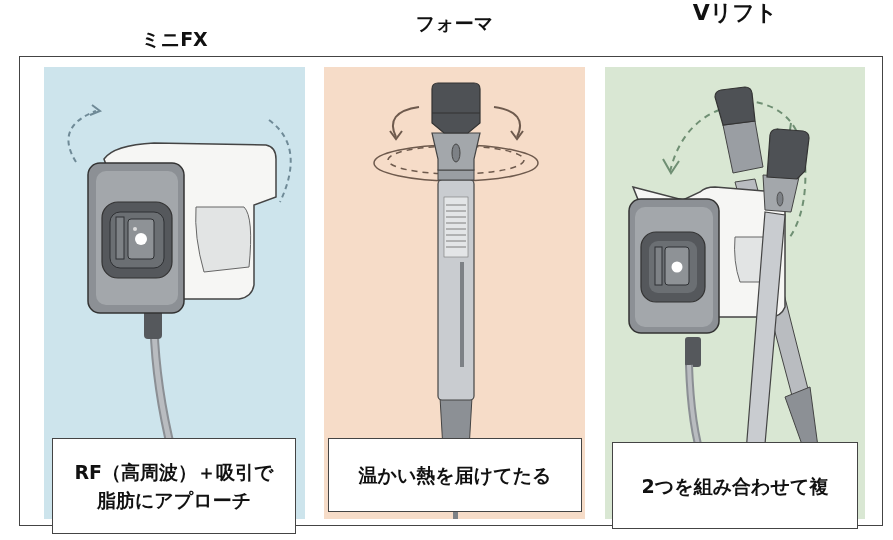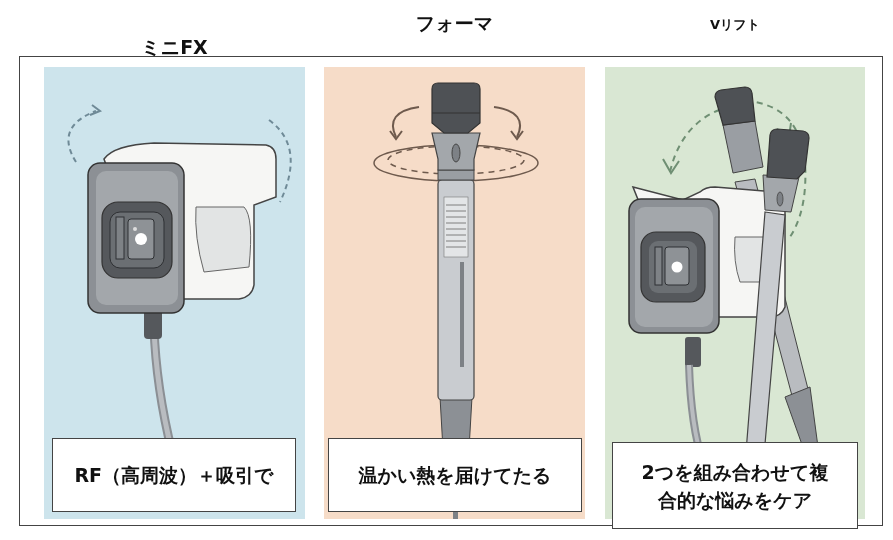--- a/index.html
+++ b/index.html
@@ -1,31 +1,31 @@
 <!DOCTYPE html>
 <html><head>
 <meta charset="utf-8">
 <style>
   html, body { margin:0; padding:0; background:#ffffff; }
   body { width:893px; height:540px; position:relative; overflow:hidden;
          font-family:"DejaVu Sans", "Liberation Sans", sans-serif; color:#111; }
   .heading { position:absolute; text-align:center; font-weight:bold; font-size:19px; line-height:22px; color:#111; }
-  .heading.h1 { left:44px; width:261px; top:36px; }
+  .heading.h1 { left:44px; width:261px; top:28px; }
   .heading.h2 { left:324px; width:261px; top:12px; }
-  .heading.h3 { left:605px; width:260px; top:14px; font-size:13px; line-height:22px; }
+  .heading.h3 { left:605px; width:260px; top:2px; font-size:22px; line-height:22px; }
   .frame { position:absolute; left:19px; top:56px; width:864px; height:470px; border:1.5px solid #444; box-sizing:border-box; background:#fff; }
   .panel { position:absolute; top:67px; height:452px; }
   .panel.p1 { left:44px; width:261px; }
   .panel.p2 { left:324px; width:261px; }
   .panel.p3 { left:605px; width:260px; }
   .panel svg { position:absolute; left:0; top:0; }
   .caption { position:absolute; background:#fff; border:1.5px solid #444; box-sizing:border-box;
              display:flex; flex-direction:column; align-items:center; justify-content:center;
              font-weight:bold; font-size:19px; line-height:28px; color:#111; text-align:center; }
-  .caption.c1 { left:52px; top:438px; width:244px; height:74px; }
+  .caption.c1 { left:52px; top:438px; width:244px; height:96px; }
   .caption.c2 { left:328px; top:438px; width:254px; height:74px; }
   .caption.c3 { left:612px; top:442px; width:246px; height:87px; }
 </style>
 </head>
 <body>
 
 <div class="heading h1">
   <div>ミニFX</div>
 </div>
 <div class="heading h2">
@@ -128,20 +128,20 @@
     <path d="M160 145 L180 148 L158 400 L140 398 Z" fill="#c9ccd0" stroke="#444" stroke-width="1.2"></path>
     <path d="M140 398 L158 400 L155 452 L146 452 Z" fill="#8c9095"></path>
     <path d="M158 108 L194 110 L186 145 L160 143 Z" fill="#a3a7ab" stroke="#444" stroke-width="1"></path>
     <ellipse cx="175" cy="132" rx="3" ry="7" fill="#7d8186" stroke="#444" stroke-width="0.8"></ellipse>
     <path d="M165 68 Q166 62 172 62 L198 64 Q204 65 204 71 L200 104 L192 112 L162 110 Z" fill="#4e5155" stroke="#333" stroke-width="1.2"></path>
   </svg>
 </div>
 
 <div class="caption c1">
   <div>RF（高周波）＋吸引で</div>
+  <div>脂肪にアプローチ</div>
 </div>
 <div class="caption c2">
   <div>温かい熱を届けてたる</div>
 </div>
 <div class="caption c3">
   <div>2つを組み合わせて複</div>
-  <div>合的な悩みをケア</div>
 </div>
 
 </body></html>

